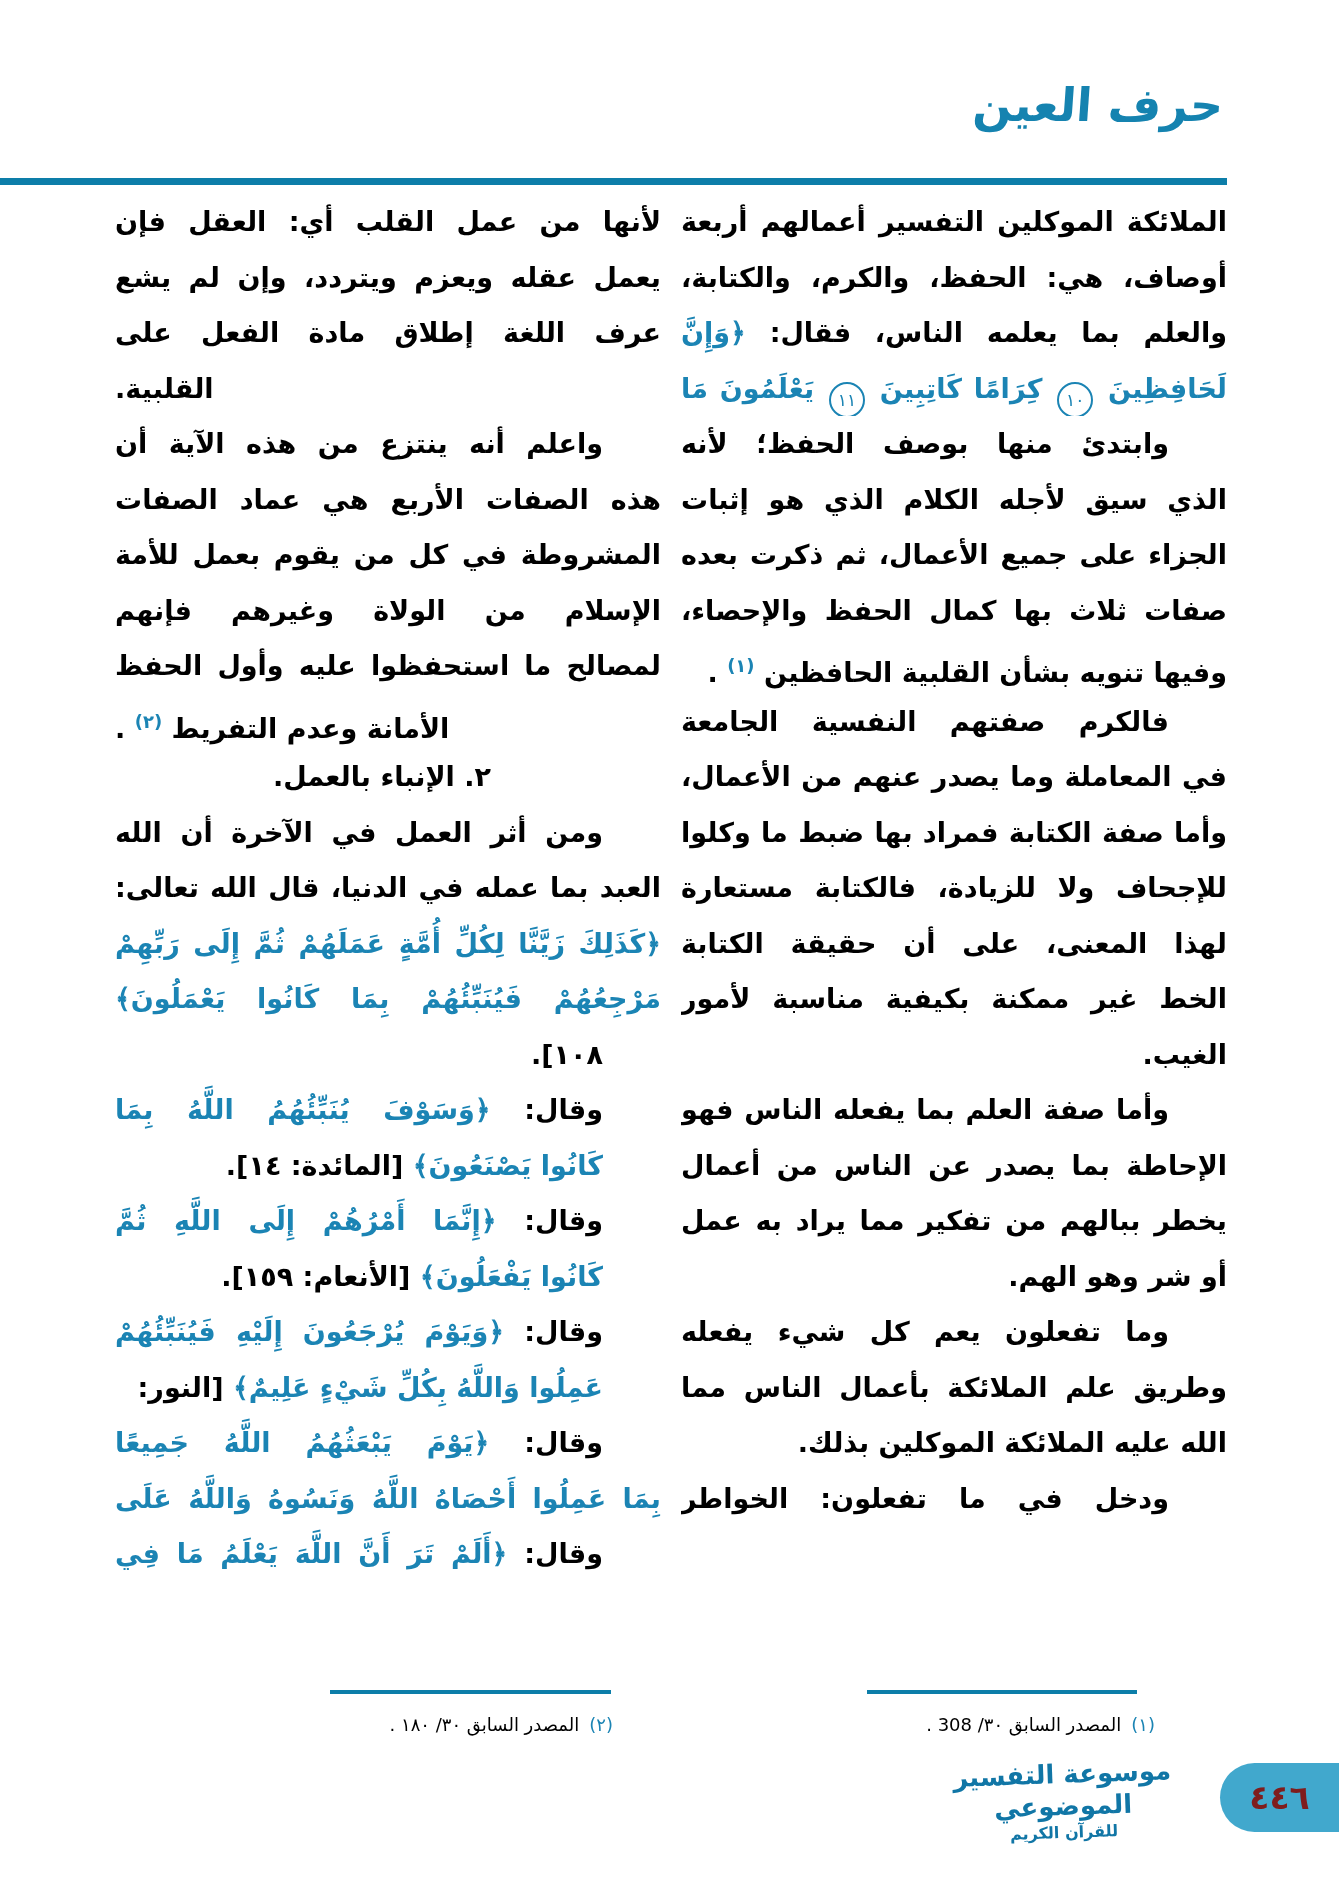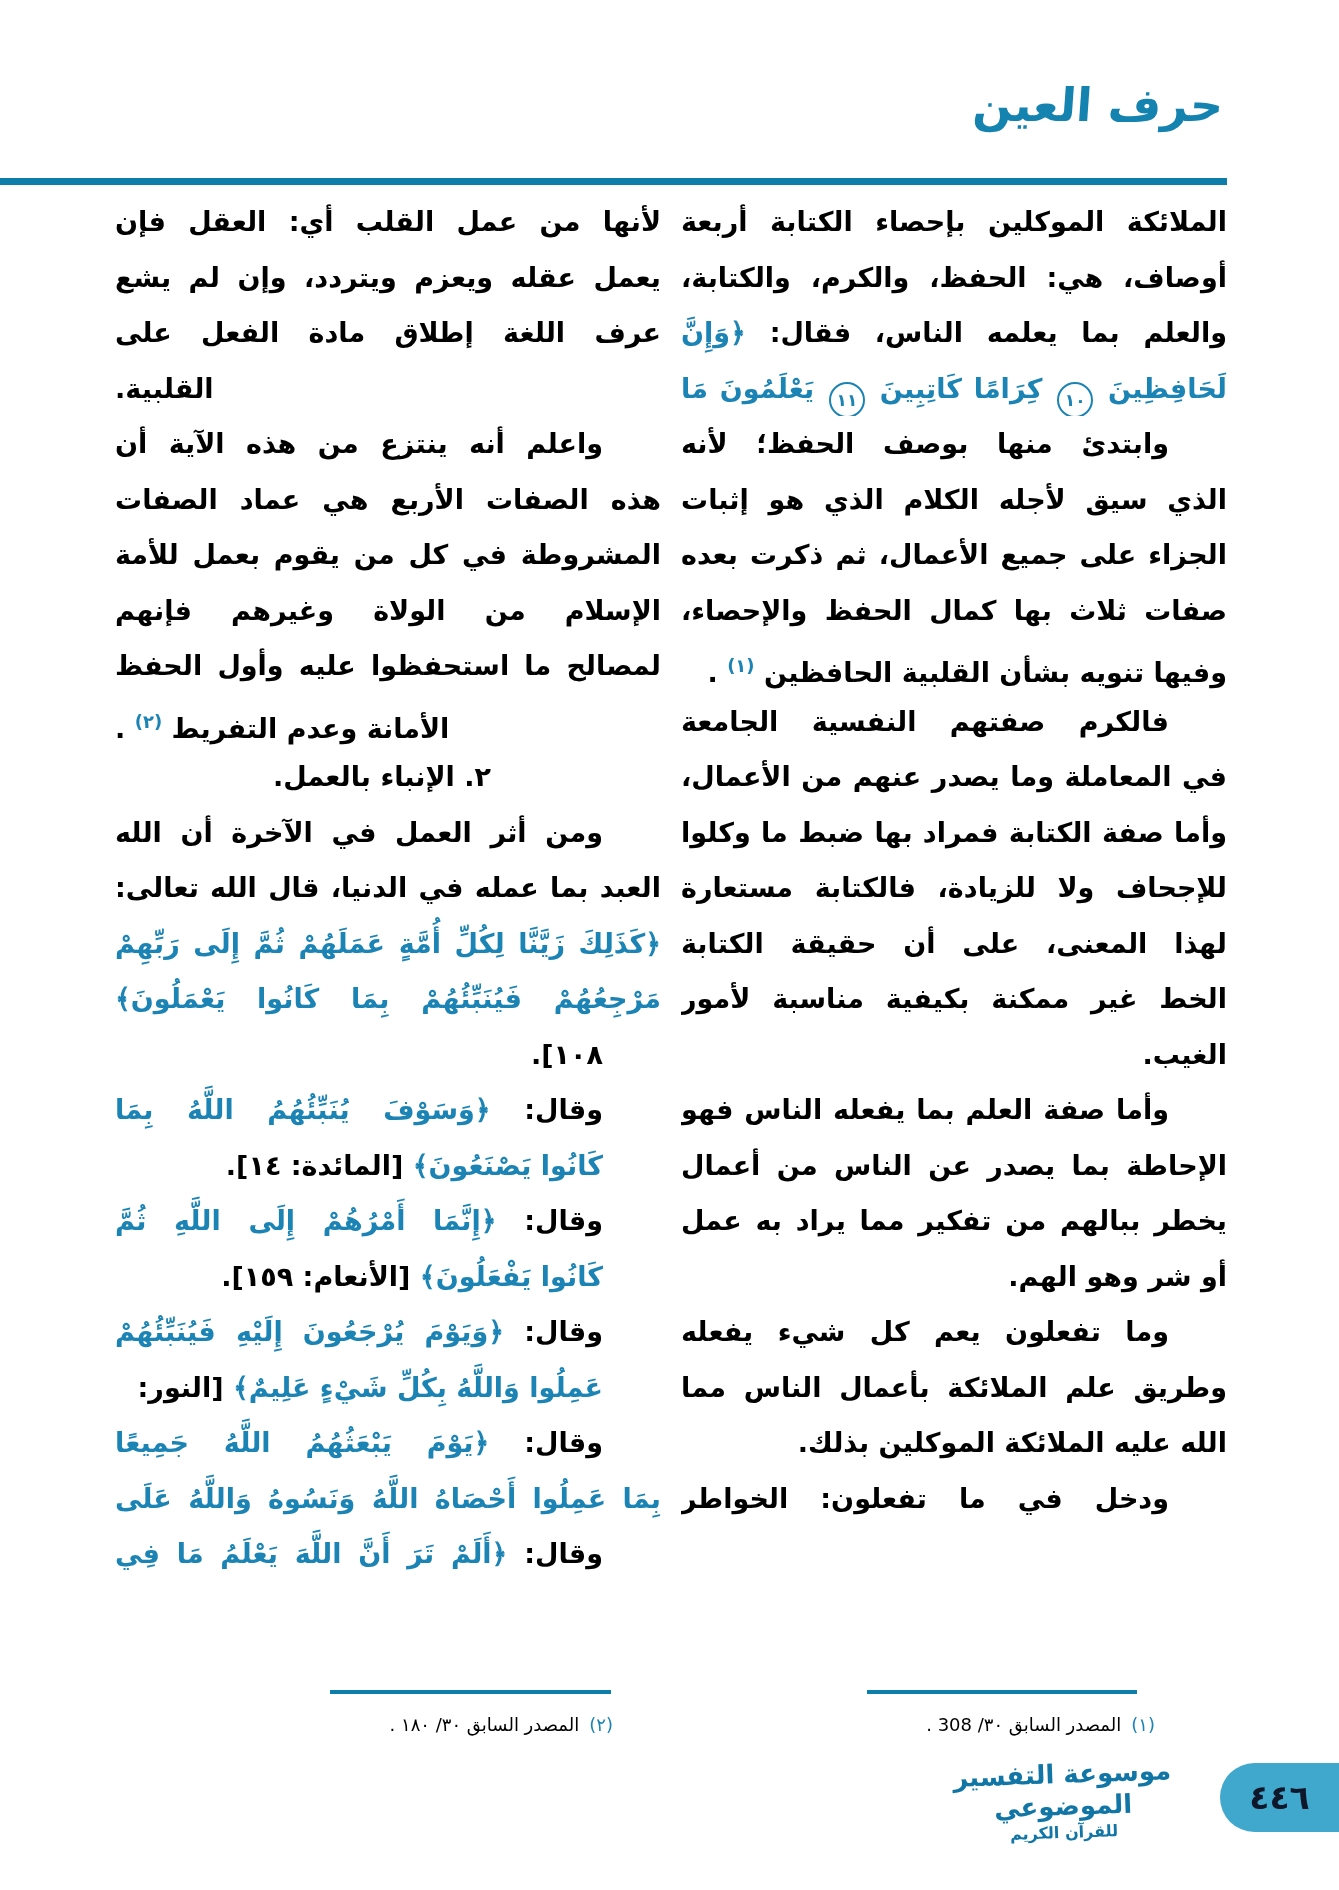--- a/index.html
+++ b/index.html
@@ -14,48 +14,48 @@
   .col-left{left:115px;}
   .line{height:55.5px;line-height:55.5px;text-align:justify;text-align-last:justify;
         overflow:hidden;}
   .line.end{text-align:right;text-align-last:right;}
   .line.leftal{text-align:left;text-align-last:left;}
   .line.ind1{padding-right:58px;}
   .line.ind2{padding-right:170px;}
   .quran{color:#1b84b4;}
   .ayah{display:inline-block;width:36px;height:36px;line-height:33px;border:2px solid #1b84b4;
         border-radius:50%;font-size:17px;text-align:center;text-align-last:center;
-        color:#1b84b4;vertical-align:-8px;margin:0 3px;box-sizing:border-box;font-weight:bold;}
+        color:#1b84b4;vertical-align:-8px;margin:0 3px;box-sizing:border-box;font-weight:normal;}
   .fnref{color:#1b84b4;font-size:18px;vertical-align:10px;font-weight:bold;}
   .fn-sep{position:absolute;top:1690px;height:4px;background:#0d7ea9;}
   .fn-sep-right{left:867px;width:270px;}
   .fn-sep-left{left:330px;width:281px;}
   .fn{position:absolute;top:1700px;width:546px;direction:rtl;font-size:18px;color:#000;
         text-align:right;box-sizing:border-box;line-height:50px;}
   .fn-right{left:681px;padding-right:72px;}
   .fn-left{left:115px;padding-right:48px;}
   .fn .num{color:#1b84b4;margin-left:10px;}
   .logo{position:absolute;left:946px;top:1758px;width:234px;text-align:center;color:#1176a6;
         direction:rtl;transform:rotate(-2deg);}
   .logo-l1{font-size:26px;font-weight:bold;line-height:32px;}
   .logo-l2{font-size:16px;font-weight:bold;line-height:22px;}
   .page-pill{position:absolute;left:1220px;top:1763px;width:119px;height:69px;background:#41a8cd;
-        border-radius:35px 0 0 35px;color:#0f172a;font-size:33px;font-weight:bold;text-align:center;
+        border-radius:35px 0 0 35px;color:#7f1d1d;font-size:33px;font-weight:bold;text-align:center;
         line-height:69px;direction:rtl;}
 </style>
 </head>
 <body>
 
 <div class="page">
 
   <div class="header-title">حرف العين</div>
   <div class="header-rule"></div>
 
   <div class="col col-right" id="col-right">
-      <div class="line"><span class="body">الملائكة الموكلين بإحصاء الكتابة أربعة</span></div>
+      <div class="line"><span class="body">الملائكة الموكلين التفسير أعمالهم أربعة</span></div>
       <div class="line"><span class="body">أوصاف، هي: الحفظ، والكرم، والكتابة،</span></div>
       <div class="line"><span class="body">والعلم بما يعلمه الناس، فقال: </span><span class="quran">﴿وَإِنَّ عَلَيْكُمْ</span></div>
       <div class="line"><span class="quran">لَحَافِظِينَ </span><span class="ayah">١٠</span><span class="quran"> كِرَامًا كَاتِبِينَ </span><span class="ayah">١١</span><span class="quran"> يَعْلَمُونَ مَا تَفْعَلُونَ</span></div>
       <div class="line ind1"><span class="body">وابتدئ منها بوصف الحفظ؛ لأنه الغرض</span></div>
       <div class="line"><span class="body">الذي سيق لأجله الكلام الذي هو إثبات</span></div>
       <div class="line"><span class="body">الجزاء على جميع الأعمال، ثم ذكرت بعده</span></div>
       <div class="line"><span class="body">صفات ثلاث بها كمال الحفظ والإحصاء،</span></div>
       <div class="line end"><span class="body">وفيها تنويه بشأن القلبية الحافظين </span><span class="fnref">(١)</span><span class="body"> .</span></div>
       <div class="line ind1"><span class="body">فالكرم صفتهم النفسية الجامعة للكمال</span></div>
       <div class="line"><span class="body">في المعاملة وما يصدر عنهم من الأعمال،</span></div>

